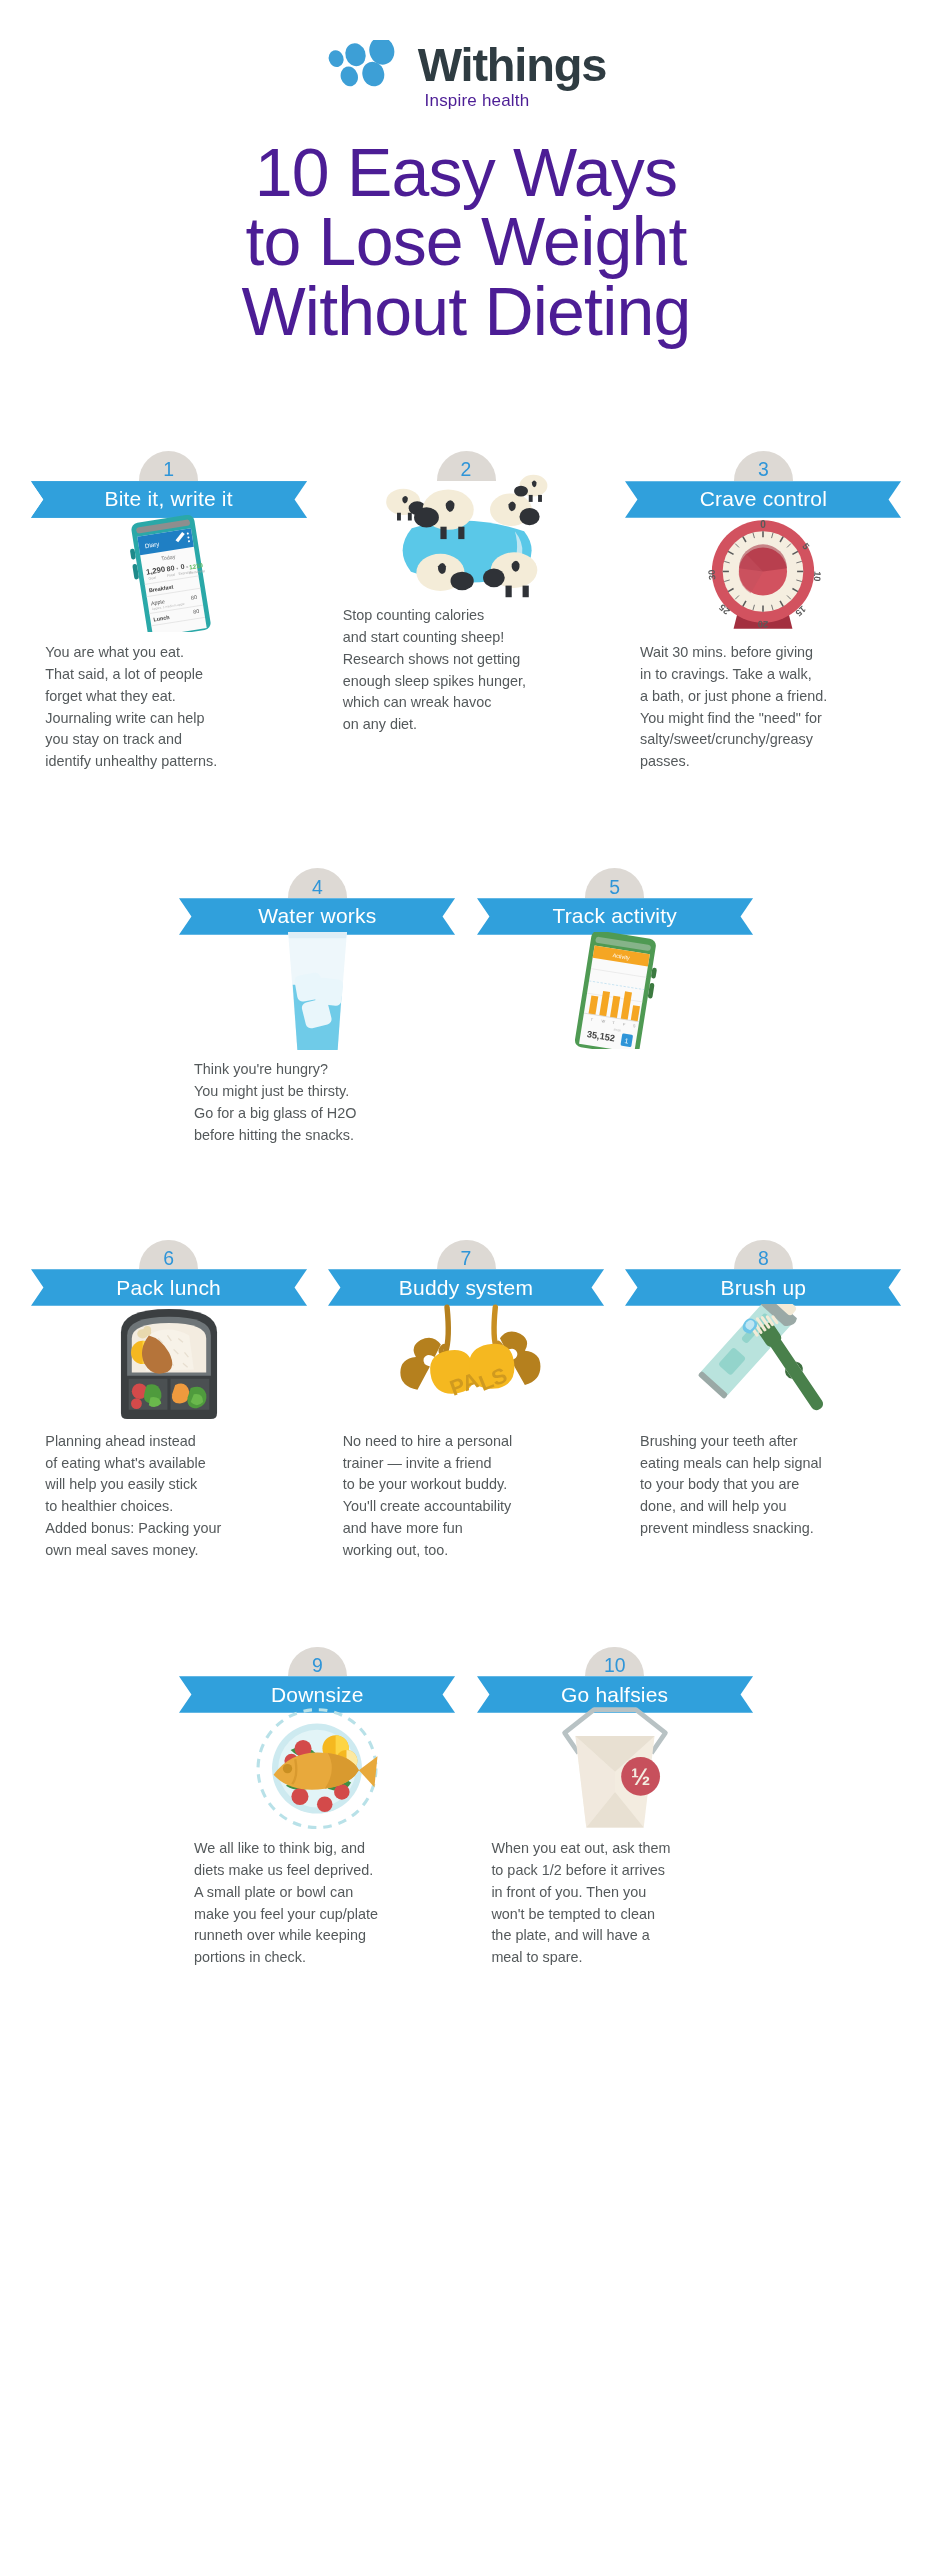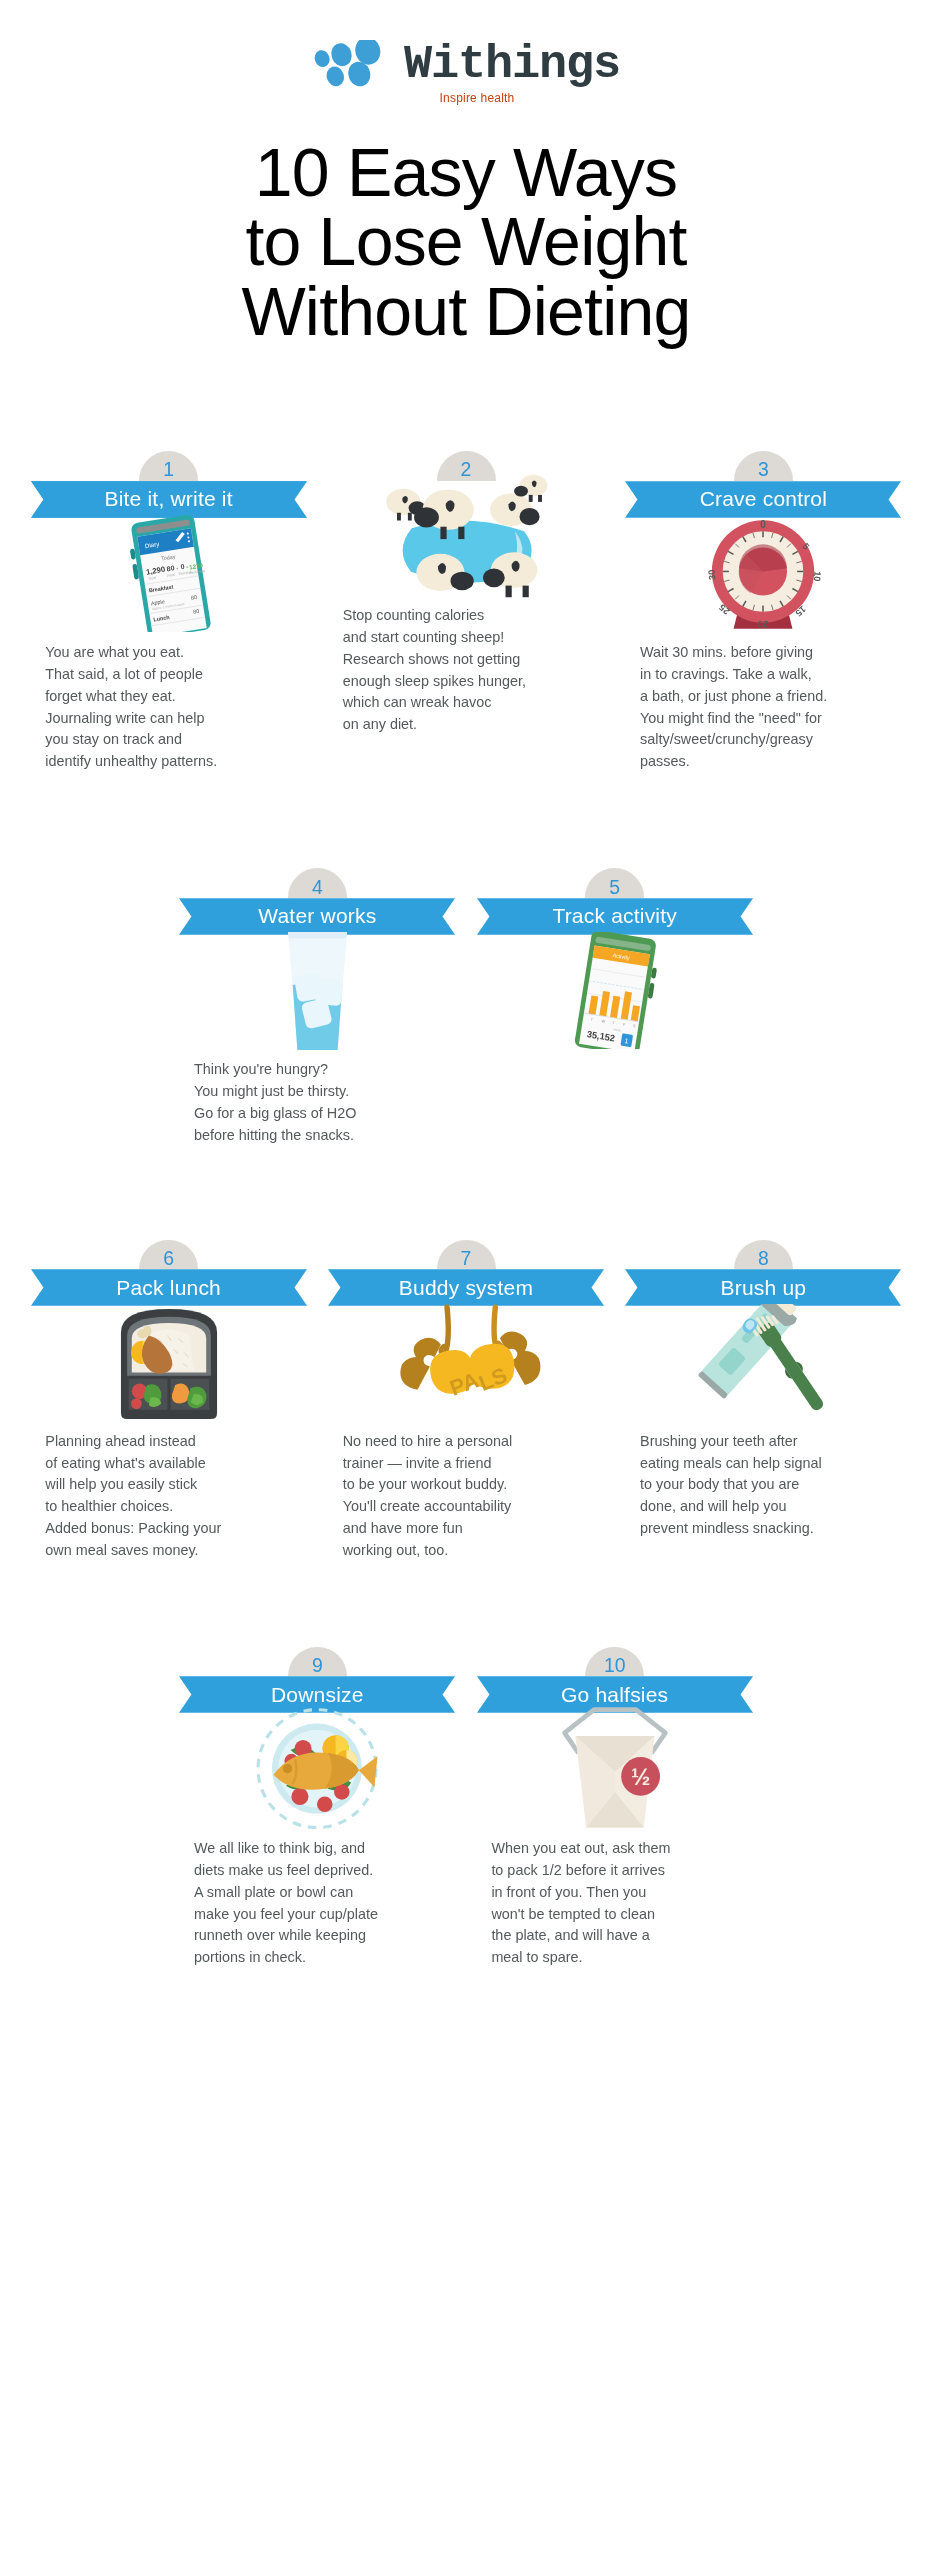--- a/index.html
+++ b/index.html
@@ -17,42 +17,42 @@
   }
 
   
   .brand {
     position: absolute;
     top: 40px; left: 0; right: 0;
     display: flex;
     flex-direction: column;
     align-items: center;
   }
-  .brand-row { display: flex; align-items: center; gap: 16px; font-family: Liberation Mono, monospace; }
+  .brand-row { display: flex; align-items: center; gap: 16px; }
   .logo-dots { width: 76px; height: 48px; display: block; }
   .brand-name {
     font-size: 47px;
     font-weight: bold;
     color: #2f3c42;
     letter-spacing: -1.2px;
     line-height: 1;
   }
   .brand-tag {
     margin-top: 3.1px;
     margin-left: 22px;
-    font-size: 12px;
-    color: #c2410c;
+    font-size: 17px;
+    color: #4c1d95;
     letter-spacing: 0.2px;
   }
 
   .headline {
     position: absolute;
     top: 138px; left: 0; right: 0;
     text-align: center;
-    color: #000000;
+    color: #4c1d95;
     font-size: 68px;
     font-weight: 300;
     line-height: 1.02;
     letter-spacing: -0.8px;
   }
   .headline div { white-space: nowrap; }
 
   
   .rows { position: absolute; top: 451px; left: 0; width: 932px; }
   .row { display: flex; justify-content: center; }

